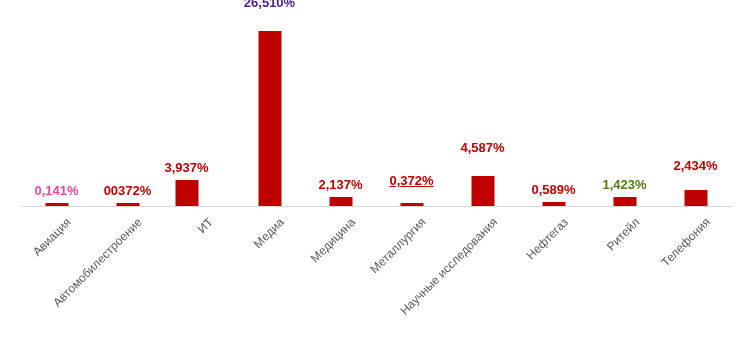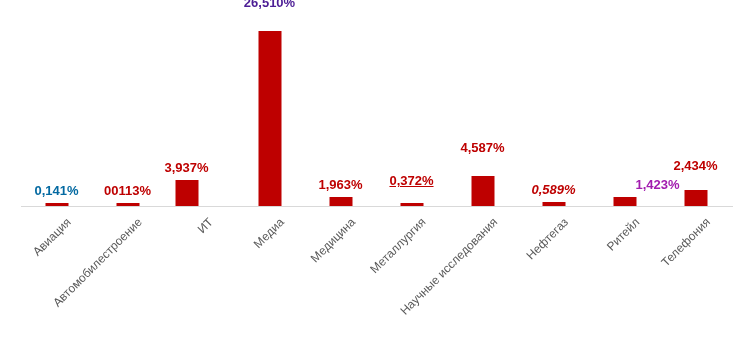--- a/index.html
+++ b/index.html
@@ -85,53 +85,53 @@
 </head>
 <body>
 
 <div id="chart-root">
 
   <div class="plot">
     <div class="axis-line"></div>
     <div id="bars-layer">
         <div class="bar-slot" style="left: 21px;">
           <div class="bar" title="Авиация: 0,141%" style="height: 3px; bottom: 1px; background: rgb(190, 0, 0);"></div>
-          <div class="val-label" style="bottom: 9px; color: #0369a1;">0,141%</div>
+          <div class="val-label" style="bottom: 9px; color: #ec4899;">0,141%</div>
         </div>
         <div class="bar-slot" style="left: 92px;">
           <div class="bar" title="Автомобилестроение: 0,199%" style="height: 3px; bottom: 1px; background: rgb(190, 0, 0);"></div>
-          <div class="val-label" style="bottom: 9px; color: rgb(190, 0, 0);">00113%</div>
+          <div class="val-label" style="bottom: 9px; color: rgb(190, 0, 0);">00372%</div>
         </div>
         <div class="bar-slot" style="left: 151px;">
           <div class="bar" title="ИТ: 3,937%" style="height: 26px; bottom: 1px; background: rgb(190, 0, 0);"></div>
           <div class="val-label" style="bottom: 32px; color: rgb(190, 0, 0);">3,937%</div>
         </div>
         <div class="bar-slot" style="left: 234px;">
           <div class="bar" title="Медиа: 26,510%" style="height: 175px; bottom: 1px; background: rgb(190, 0, 0);"></div>
           <div class="val-label" style="bottom: 197px; color: #4c1d95;">26,510%</div>
         </div>
         <div class="bar-slot" style="left: 305px;">
           <div class="bar" title="Медицина: 1,294%" style="height: 9px; bottom: 1px; background: rgb(190, 0, 0);"></div>
-          <div class="val-label" style="bottom: 15px; color: rgb(190, 0, 0);">1,963%</div>
+          <div class="val-label" style="bottom: 15px; color: rgb(190, 0, 0);">2,137%</div>
         </div>
         <div class="bar-slot" style="left: 376px;">
           <div class="bar" title="Металлургия: 0,372%" style="height: 3px; bottom: 1px; background: rgb(190, 0, 0);"></div>
           <div class="val-label" style="bottom: 19px; color: rgb(190, 0, 0); text-decoration: underline;">0,372%</div>
         </div>
         <div class="bar-slot" style="left: 447px;">
           <div class="bar" title="Научные исследования: 4,587%" style="height: 30px; bottom: 1px; background: rgb(190, 0, 0);"></div>
           <div class="val-label" style="bottom: 52px; color: rgb(190, 0, 0);">4,587%</div>
         </div>
         <div class="bar-slot" style="left: 518px;">
           <div class="bar" title="Нефтегаз: 0,589%" style="height: 4px; bottom: 1px; background: rgb(190, 0, 0);"></div>
-          <div class="val-label" style="bottom: 10px; color: rgb(190, 0, 0); font-style: italic;">0,589%</div>
+          <div class="val-label" style="bottom: 10px; color: rgb(190, 0, 0);">0,589%</div>
         </div>
         <div class="bar-slot" style="left: 589px;">
           <div class="bar" title="Ритейл: 1,423%" style="height: 9px; bottom: 1px; background: rgb(190, 0, 0);"></div>
-          <div class="val-label" style="bottom: 15px; color: #a21caf; margin-left: 33px;">1,423%</div>
+          <div class="val-label" style="bottom: 15px; color: #4d7c0f;">1,423%</div>
         </div>
         <div class="bar-slot" style="left: 660px;">
           <div class="bar" title="Телефония: 2,434%" style="height: 16px; bottom: 1px; background: rgb(190, 0, 0);"></div>
           <div class="val-label" style="bottom: 34px; color: rgb(190, 0, 0); text-align: center;">2,434%</div>
         </div>
       </div>
   </div>
 
   <div class="cats" id="cats-layer">
       <div class="cat-slot" style="left: 21px;">

